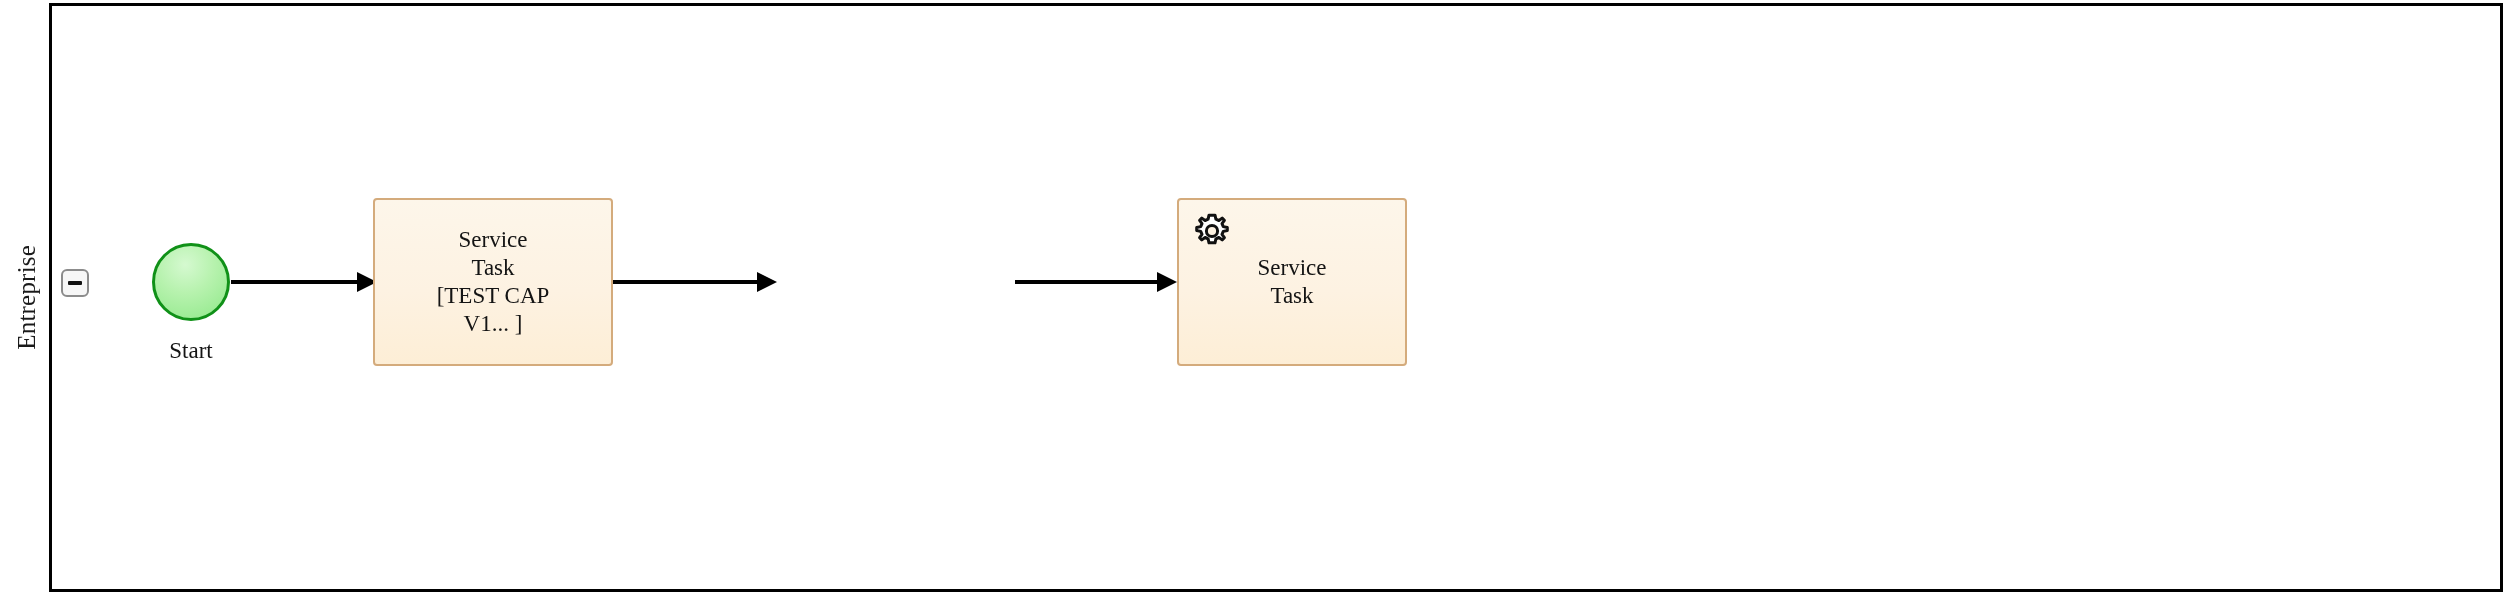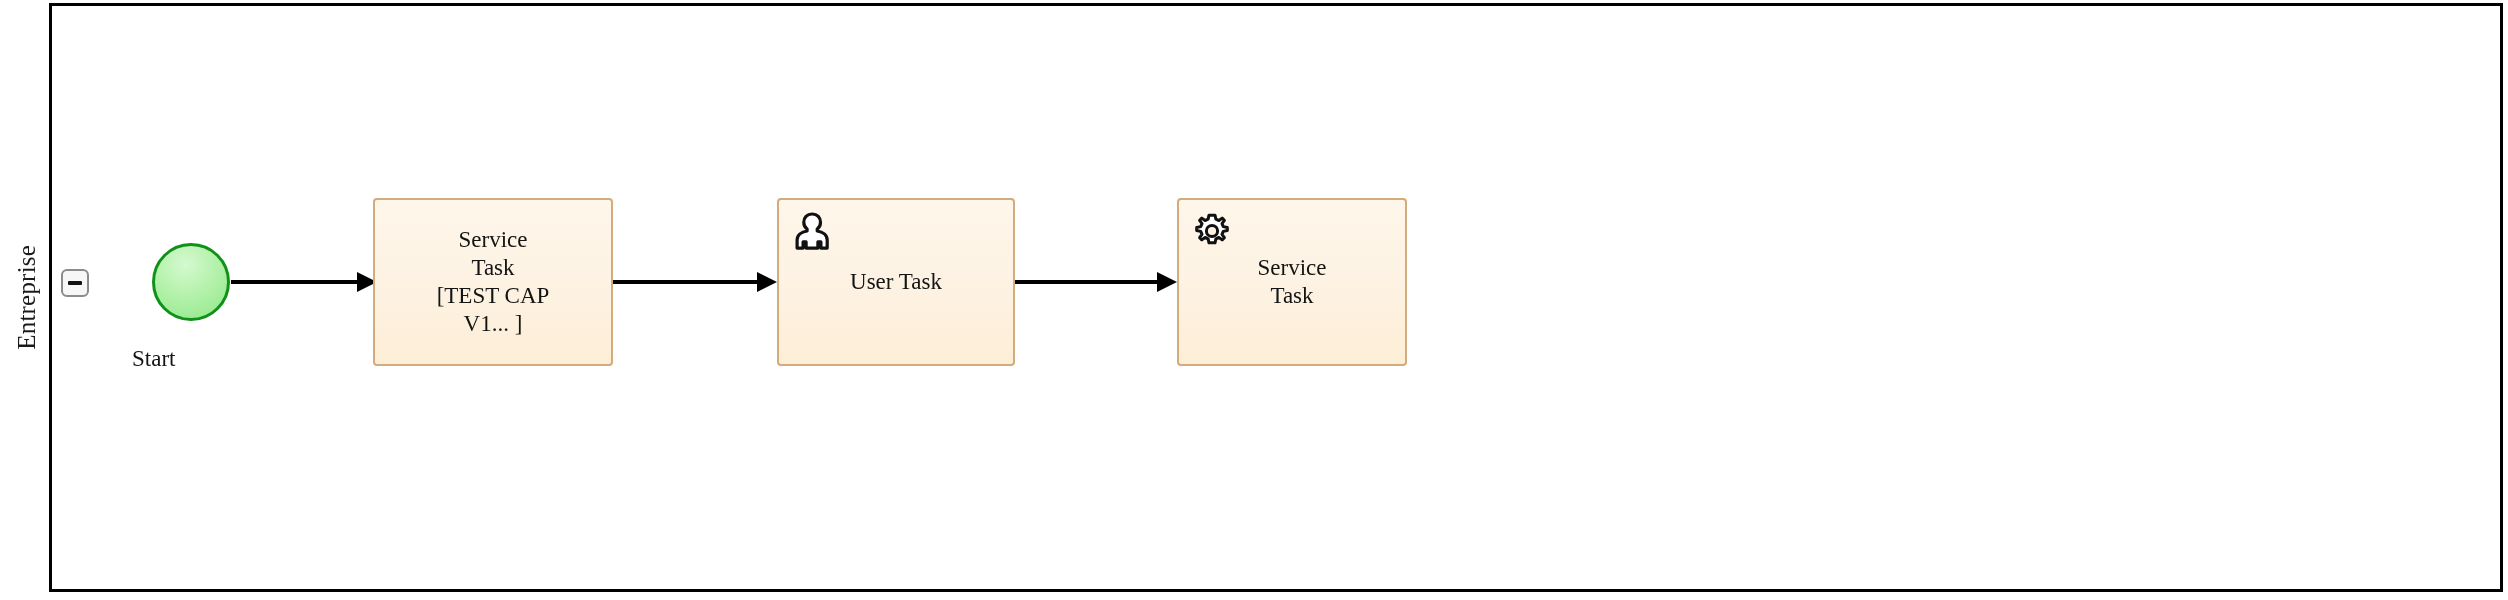--- a/index.html
+++ b/index.html
@@ -86,22 +86,23 @@
     width: 78px;
     height: 78px;
     box-sizing: border-box;
     border-radius: 50%;
     border: 3px solid #109118;
     background: radial-gradient(circle at 42% 26%, #d5f9d0 0%, #b7f2ae 42%, #8ee888 100%);
   }
   .start-label {
     position: absolute;
     left: 132px;
-    top: 346px;
+    top: 338px;
     width: 118px;
+    text-align: center;
     font-size: 23px;
     color: #141414;
     font-family: "Liberation Serif", "DejaVu Serif", serif;
   }
 
   
   .task {
     position: absolute;
     box-sizing: border-box;
     border: 2px solid #d4ab7c;
@@ -167,40 +168,20 @@
 V1... ]</span>
   </div>
 
   <div class="connector" style="left:613px; top:269px; width:164px;">
     <svg width="164" height="26" viewBox="0 0 164 26">
       <line x1="0" y1="13" x2="146" y2="13" stroke="#000000" stroke-width="4"></line>
       <polygon points="144,3 164,13 144,23" fill="#000000"></polygon>
     </svg>
   </div>
 
-  <div class="task" style="left:777px; top:198px; width:238px; height:168px;">
-    <span class="task-icon">
-      <svg width="42" height="42" viewBox="0 0 42 42">
-        <path d="M21 4
-                 c-5.0 0 -8.2 3.6 -8.2 8.2
-                 c0 2.9 1.3 5.4 3.3 6.8
-                 l0 2.0
-                 c-5.6 0.9 -10.0 4.2 -10.0 9.1
-                 l0 8.0
-                 l6.0 0 l0 -6.2 l3.0 0 l0 6.2
-                 l11.8 0 l0 -6.2 l3.0 0 l0 6.2
-                 l6.3 0 l0 -8.0
-                 c0 -4.9 -4.4 -8.2 -10.0 -9.1
-                 l0 -2.0
-                 c2.0 -1.4 3.3 -3.9 3.3 -6.8
-                 c0 -4.6 -3.2 -8.2 -8.2 -8.2 z" fill="#ffffff" stroke="#111111" stroke-width="3.2" stroke-linejoin="round"></path>
-      </svg>
-    </span>
-    <span class="task-label">User Task</span>
-  </div>
 
   <div class="connector" style="left:1015px; top:269px; width:162px;">
     <svg width="162" height="26" viewBox="0 0 162 26">
       <line x1="0" y1="13" x2="144" y2="13" stroke="#000000" stroke-width="4"></line>
       <polygon points="142,3 162,13 142,23" fill="#000000"></polygon>
     </svg>
   </div>
 
   <div class="task" style="left:1177px; top:198px; width:230px; height:168px;">
     <span class="task-icon">

